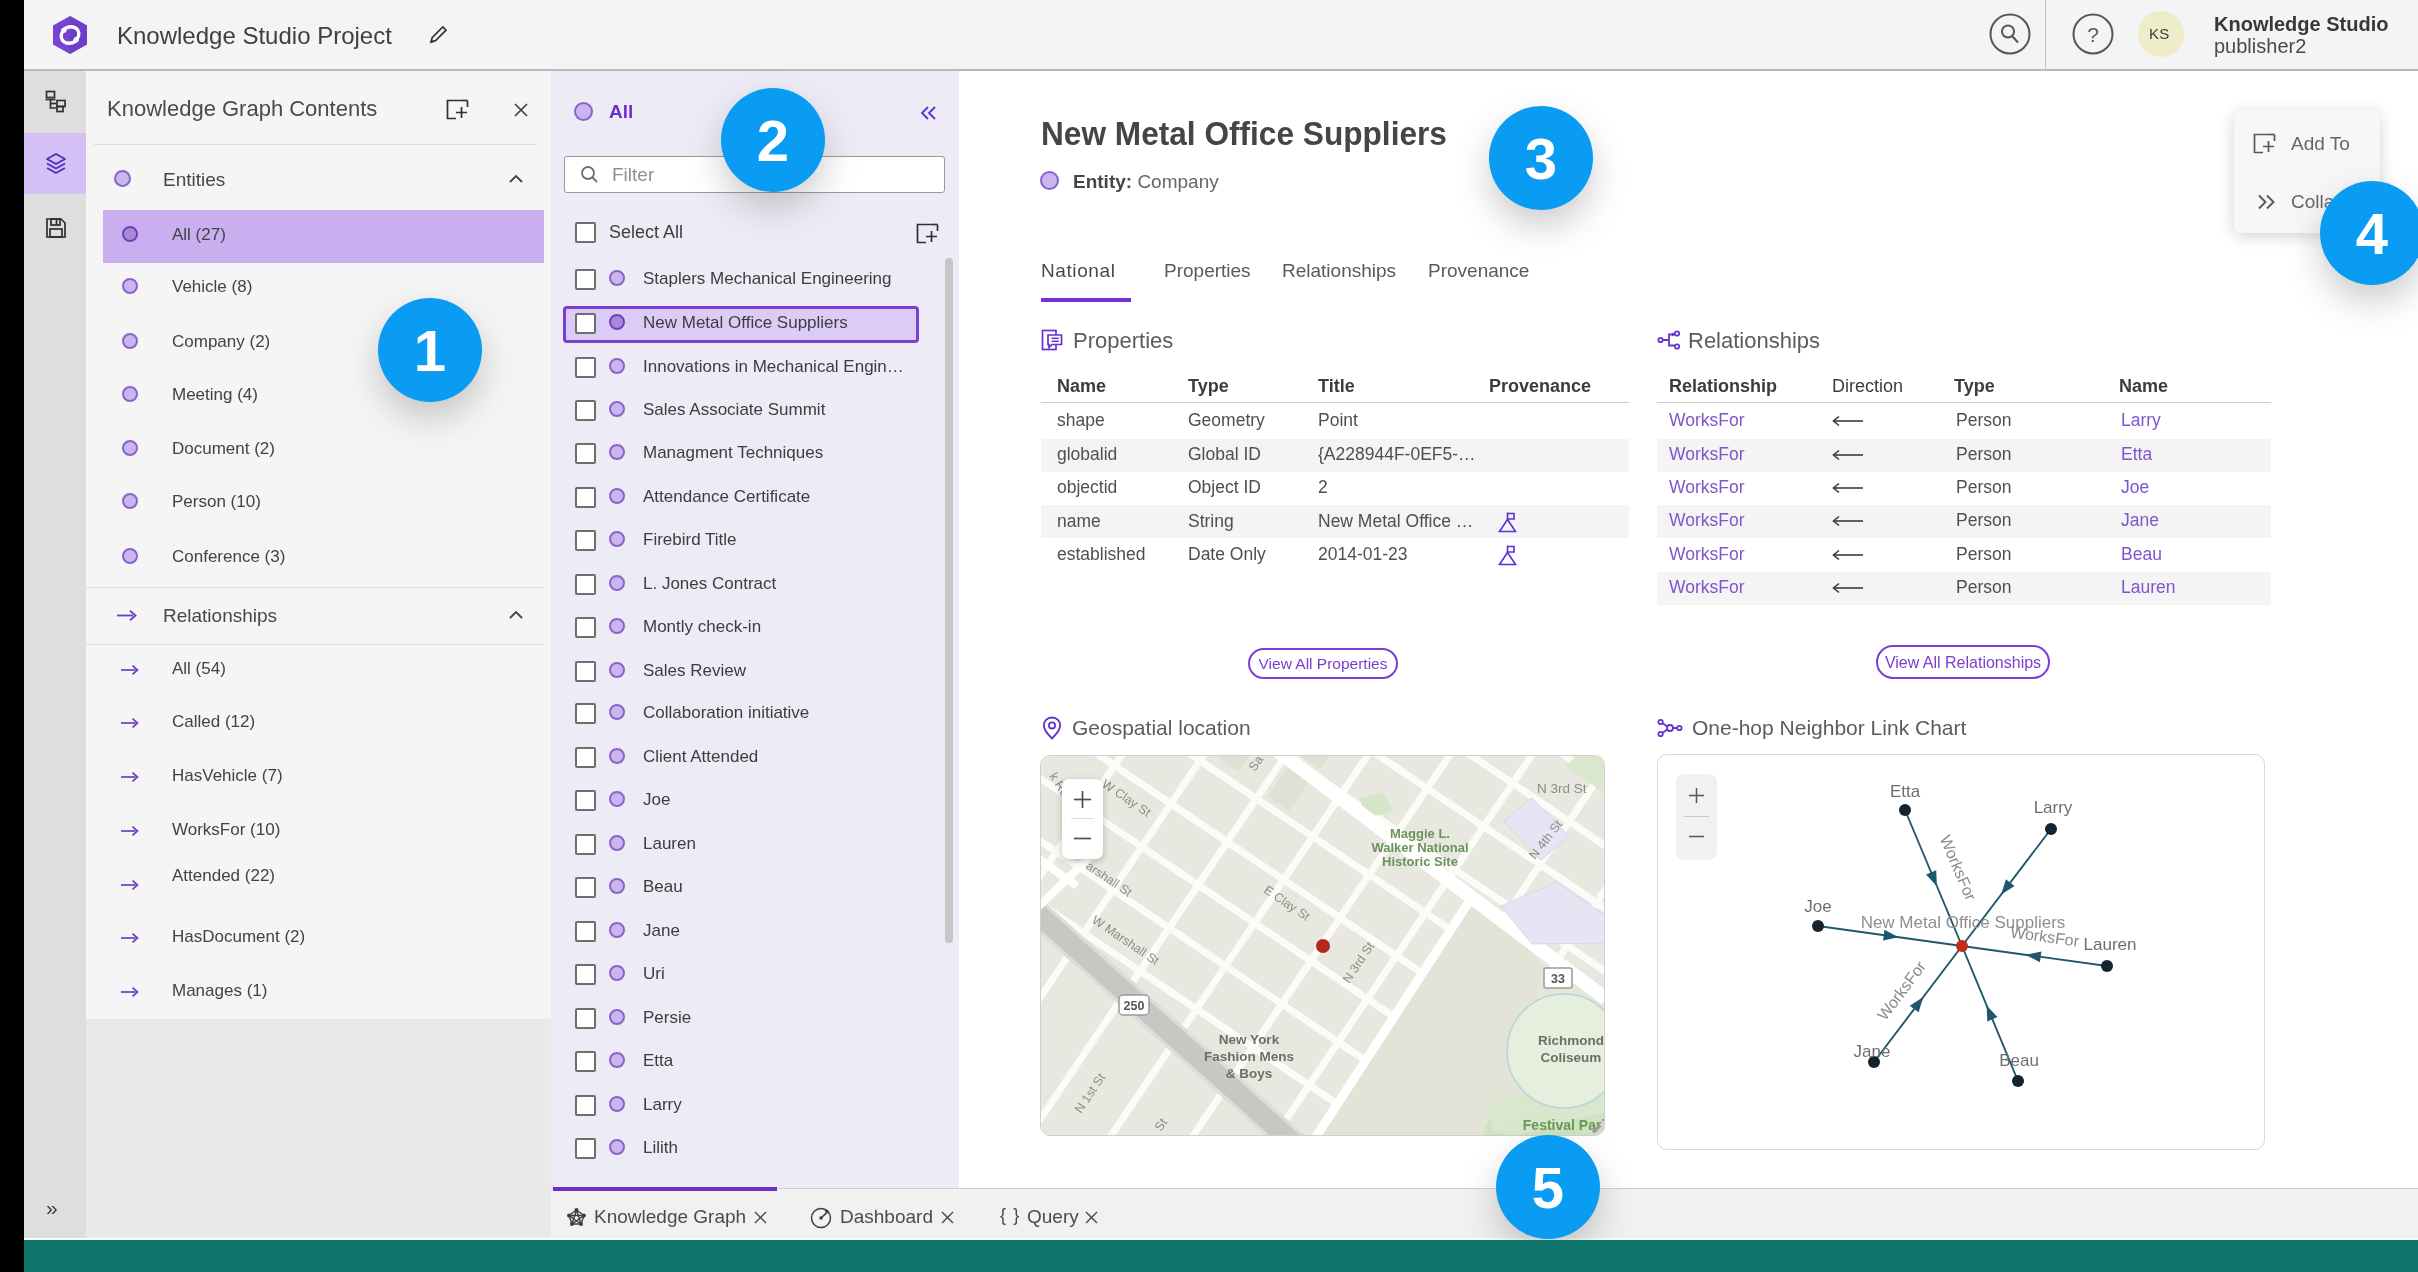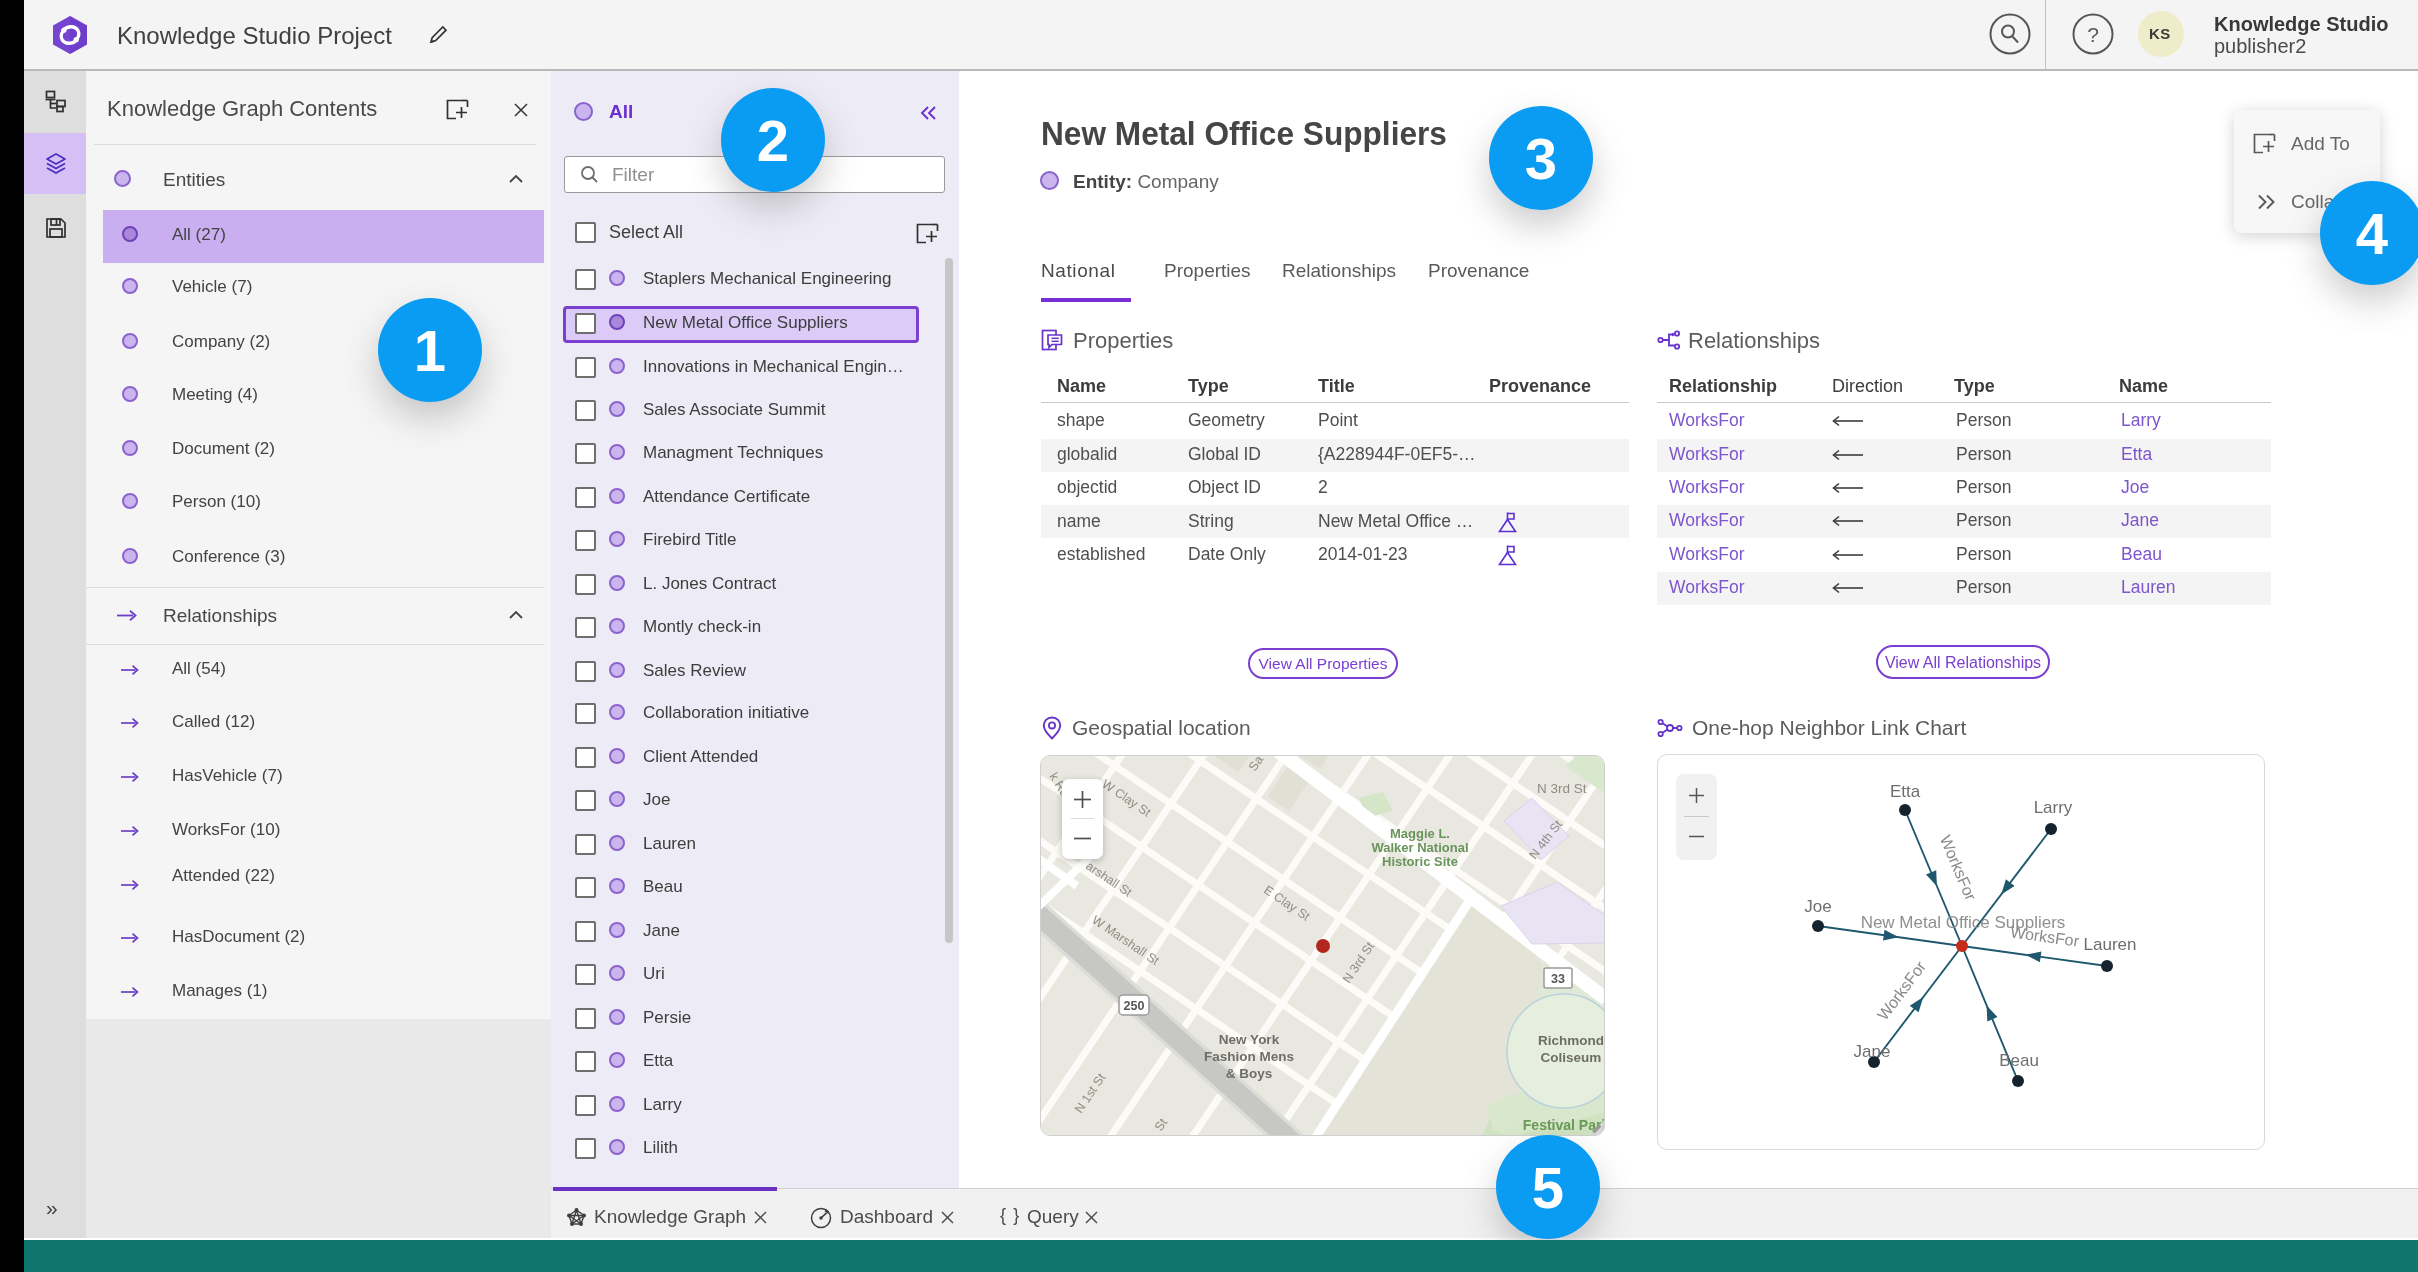--- a/index.html
+++ b/index.html
@@ -55,21 +55,21 @@
     <circle cx="21" cy="21" r="19.5" fill="none" stroke="#565656" stroke-width="2"></circle>
     <circle cx="19" cy="18.5" r="6" fill="none" stroke="#565656" stroke-width="2"></circle>
     <line x1="23.5" y1="23.5" x2="29" y2="29.5" stroke="#565656" stroke-width="2"></line>
   </svg>
   <div class="abs" style="left:2021px;top:0;width:1px;height:71px;background:#c4c4c4"></div>
   <svg class="abs" style="left:2048px;top:13px" width="42" height="42" viewBox="0 0 42 42">
     <circle cx="21" cy="21" r="19.5" fill="none" stroke="#565656" stroke-width="2"></circle>
     <text x="21" y="28.5" text-anchor="middle" font-family="Liberation Sans" font-size="21" fill="#565656">?</text>
   </svg>
   <div class="circ" style="left:2114px;top:11px;width:46px;height:46px;background:#efecca"></div>
-  <div class="t" style="left:2125px;top:25px;font-size:15px;font-weight:700;color:#3c3c3c;letter-spacing:.3px">KS</div>
+  <div class="t" style="left:2125px;top:25px;font-size:15px;font-weight:400;color:#3c3c3c;letter-spacing:.3px">KS</div>
   <div class="t" style="left:2190px;top:13px;font-size:20px;font-weight:bold;color:#383838">Knowledge Studio</div>
   <div class="t" style="left:2190px;top:35px;font-size:20px;color:#4a4a4a">publisher2</div>
 
   <div class="abs rail"></div>
   <div class="abs" style="left:0;top:133px;width:62px;height:61px;background:#d5c0f5"></div>
   <svg class="abs" style="left:20px;top:90px" width="24" height="24" viewBox="0 0 24 24">
     <g fill="none" stroke="#2f2f2f" stroke-width="1.7">
       <rect x="2.5" y="1.5" width="8" height="6"></rect>
           <path d="M1.5 9.5 h10"></path>
       <path d="M6.5 9.5 V18 h6"></path>
@@ -117,21 +117,21 @@
 
   <div class="circ lav" style="left:90px;top:170px;width:17px;height:17px"></div>
   <div class="t" style="left:139px;top:169px;font-size:19px;color:#474747;font-weight:500">Entities</div>
   <svg class="abs" style="left:484px;top:174px" width="16" height="10" viewBox="0 0 16 10">
         <path d="M2 8 8 2 14 8" fill="none" stroke="#444" stroke-width="1.8"></path>
       </svg>
   <div class="abs" style="left:79px;top:210px;width:441px;height:53px;background:#c9aff0"></div>
   <div class="circ lav2" style="left:98px;top:226px;width:16px;height:16px"></div>
   <div class="t prow" style="left:148px;top:225px">All (27)</div>
   <div class="circ lav" style="left:98px;top:278px;width:16px;height:16px"></div>
-  <div class="t prow" style="left:148px;top:277px">Vehicle (7)</div>
+  <div class="t prow" style="left:148px;top:277px">Vehicle (8)</div>
   <div class="circ lav" style="left:98px;top:333px;width:16px;height:16px"></div>
   <div class="t prow" style="left:148px;top:332px">Company (2)</div>
   <div class="circ lav" style="left:98px;top:386px;width:16px;height:16px"></div>
   <div class="t prow" style="left:148px;top:385px">Meeting (4)</div>
   <div class="circ lav" style="left:98px;top:440px;width:16px;height:16px"></div>
   <div class="t prow" style="left:148px;top:439px">Document (2)</div>
   <div class="circ lav" style="left:98px;top:493px;width:16px;height:16px"></div>
   <div class="t prow" style="left:148px;top:492px">Person (10)</div>
   <div class="circ lav" style="left:98px;top:548px;width:16px;height:16px"></div>
   <div class="t prow" style="left:148px;top:547px">Conference (3)</div>

